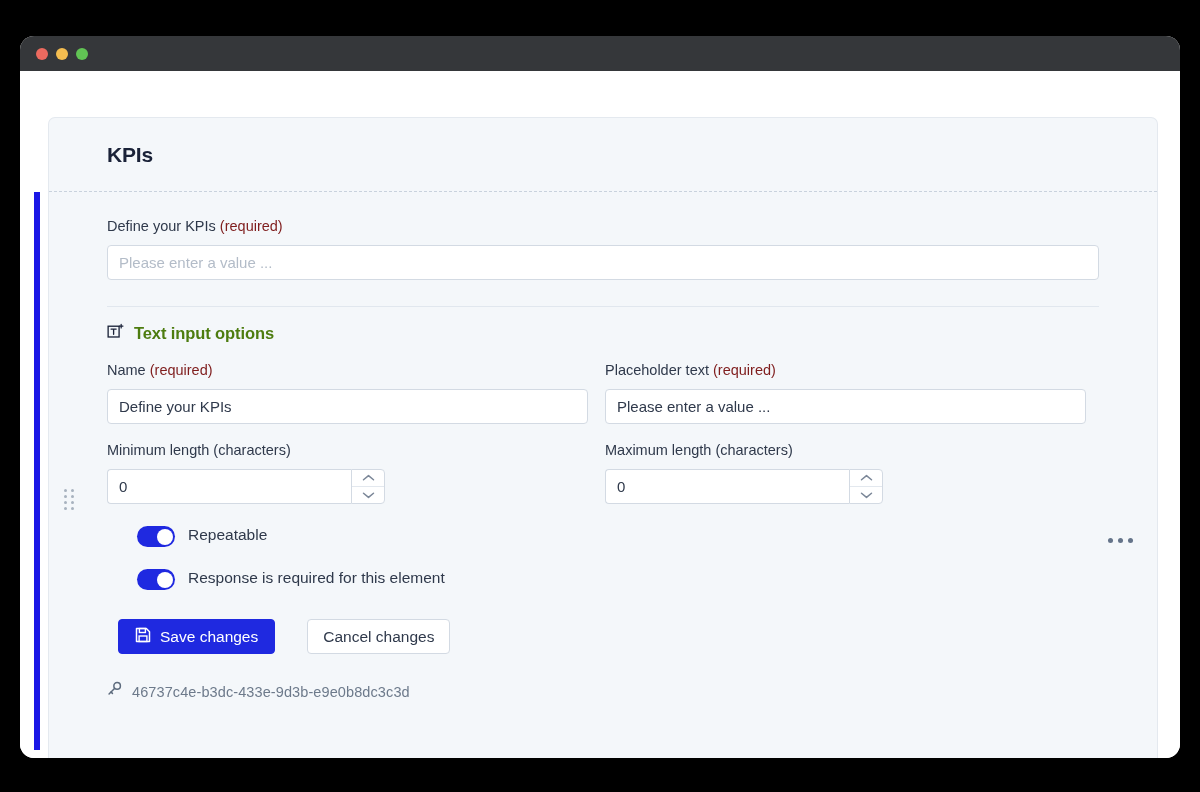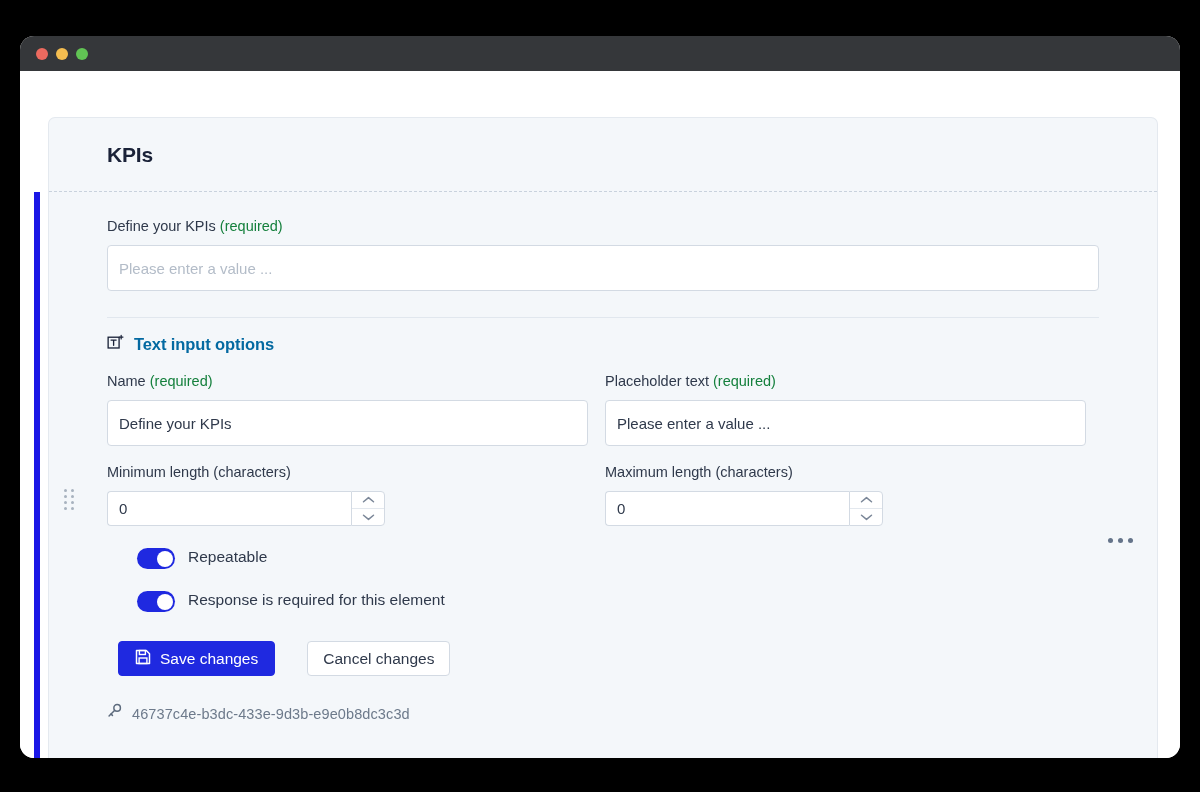--- a/index.html
+++ b/index.html
@@ -97,26 +97,26 @@
     padding: 26px 58px 0 58px;
   }
 
   
   .field-label {
     font-size: 14.5px;
     color: #2f394b;
     margin-bottom: 11px;
   }
   .field-label .req {
-    color: #15803d;
+    color: #7f1d1d;
   }
 
   .text-input {
     width: 100%;
-    height: 46px;
+    height: 35px;
     box-sizing: border-box;
     border: 1px solid #d3dae3;
     border-radius: 4px;
     background: #ffffff;
     font-family: "Liberation Sans", sans-serif;
     font-size: 15px;
     color: #2f394b;
     padding: 0 11px;
     outline: none;
   }
@@ -143,21 +143,21 @@
   }
   .options-head {
     display: flex;
     align-items: center;
     gap: 10px;
     margin-top: 16px;
   }
   .options-head .title {
     font-size: 16.5px;
     font-weight: bold;
-    color: #0369a1;
+    color: #4d7c0f;
     letter-spacing: -0.1px;
   }
 
   .two-col {
     display: flex;
     gap: 17px;
     margin-top: 18px;
   }
   .col { width: 481px; }
 

